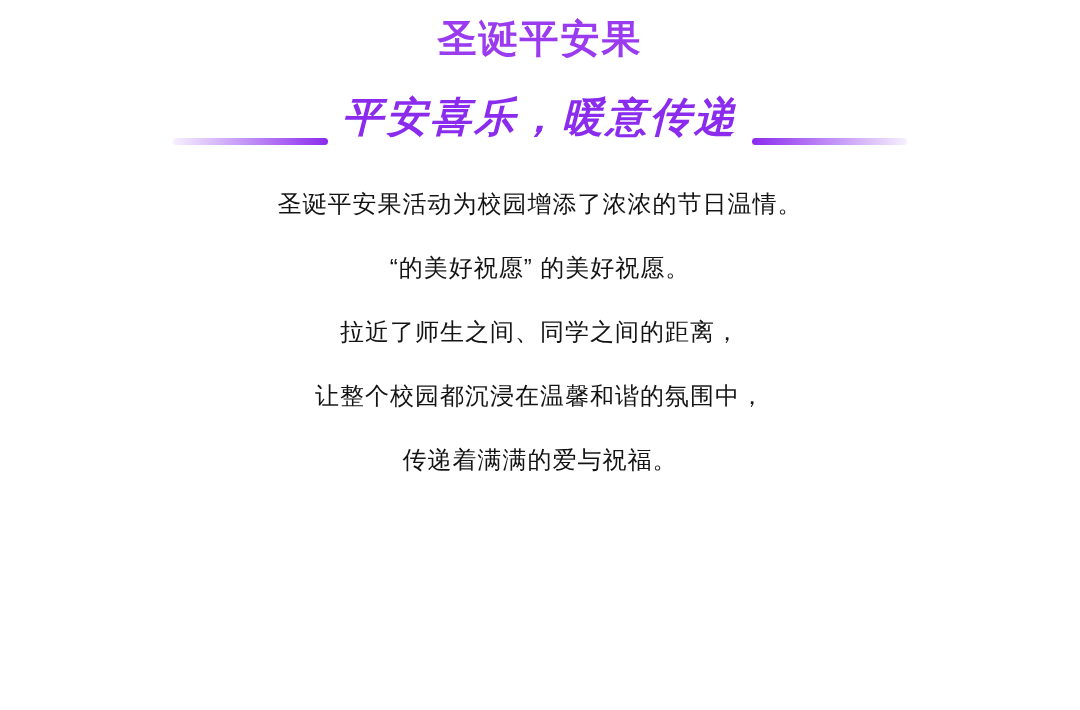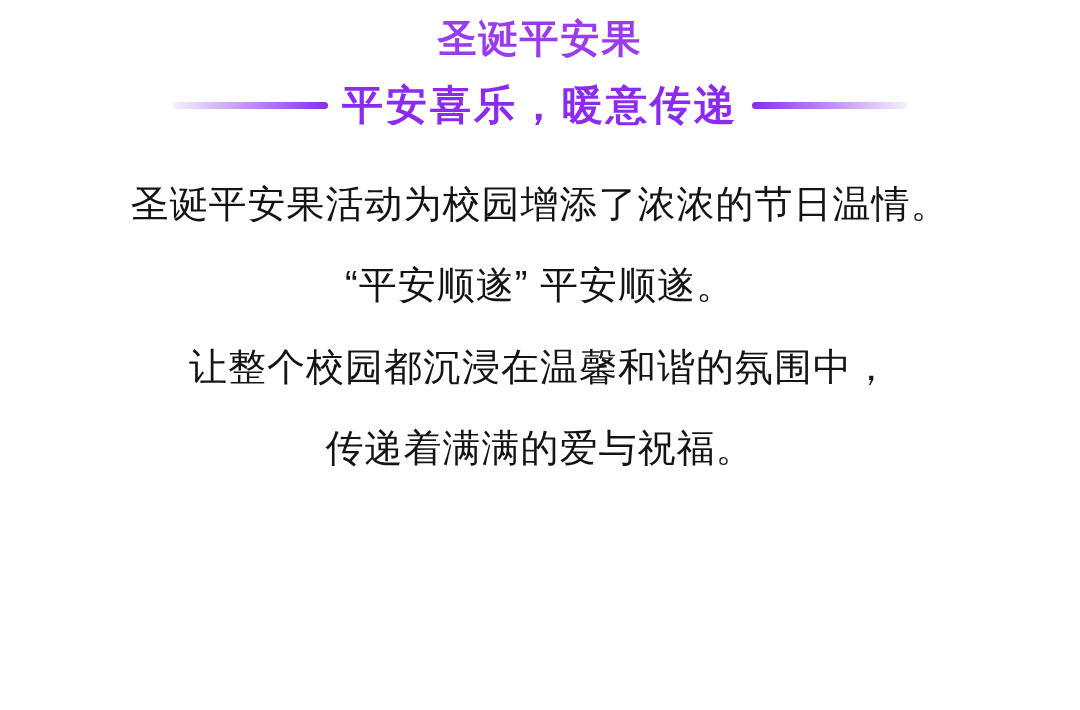--- a/index.html
+++ b/index.html
@@ -29,24 +29,25 @@
   .title-line-1 {
     font-size: 39px;
     font-weight: bold;
     color: #9b3bf0;
     letter-spacing: 2px;
     line-height: 1.3;
   }
   .title-row {
     position: relative;
     display: flex;
-    align-items: center;
+    align-items: flex-end;
     justify-content: center;
-    margin-top: 10px;
+    margin-top: 18px;
     height: 62px;
+    font-style: italic;
   }
   .title-line-2 {
     font-size: 41px;
     font-weight: bold;
     color: #8b2bee;
     letter-spacing: 3px;
     white-space: nowrap;
     z-index: 2;
   }
   .rule {
@@ -64,21 +65,21 @@
     background: linear-gradient(to left, rgba(180,130,245,0.12), #8b2bee);
   }
 
   
   .body-text {
     margin-top: 44px;
     text-align: center;
   }
   .body-text p {
     margin: 0 0 34px 0;
-    font-size: 38px;
+    font-size: 24px;
     color: #141414;
     line-height: 1.25;
     letter-spacing: 1px;
     font-weight: 500;
   }
   .body-text p:last-child {
     margin-bottom: 0;
     margin-top: 24px;
   }
 </style>
@@ -92,18 +93,19 @@
 
     <div class="title-row">
       <span class="rule rule-left"></span>
       <span class="title-line-2">平安喜乐，暖意传递</span>
       <span class="rule rule-right"></span>
     </div>
   </div>
 
   <div class="body-text">
     <p>圣诞平安果活动为校园增添了浓浓的节日温情。</p>
-    <p>“平安顺遂” 平安顺遂。</p>
+    <p>“的美好祝愿” 的美好祝愿。</p>
+    <p>拉近了师生之间、同学之间的距离，</p>
     <p>让整个校园都沉浸在温馨和谐的氛围中，</p>
     <p>传递着满满的爱与祝福。</p>
   </div>
 
 </div>
 
 </body></html>

